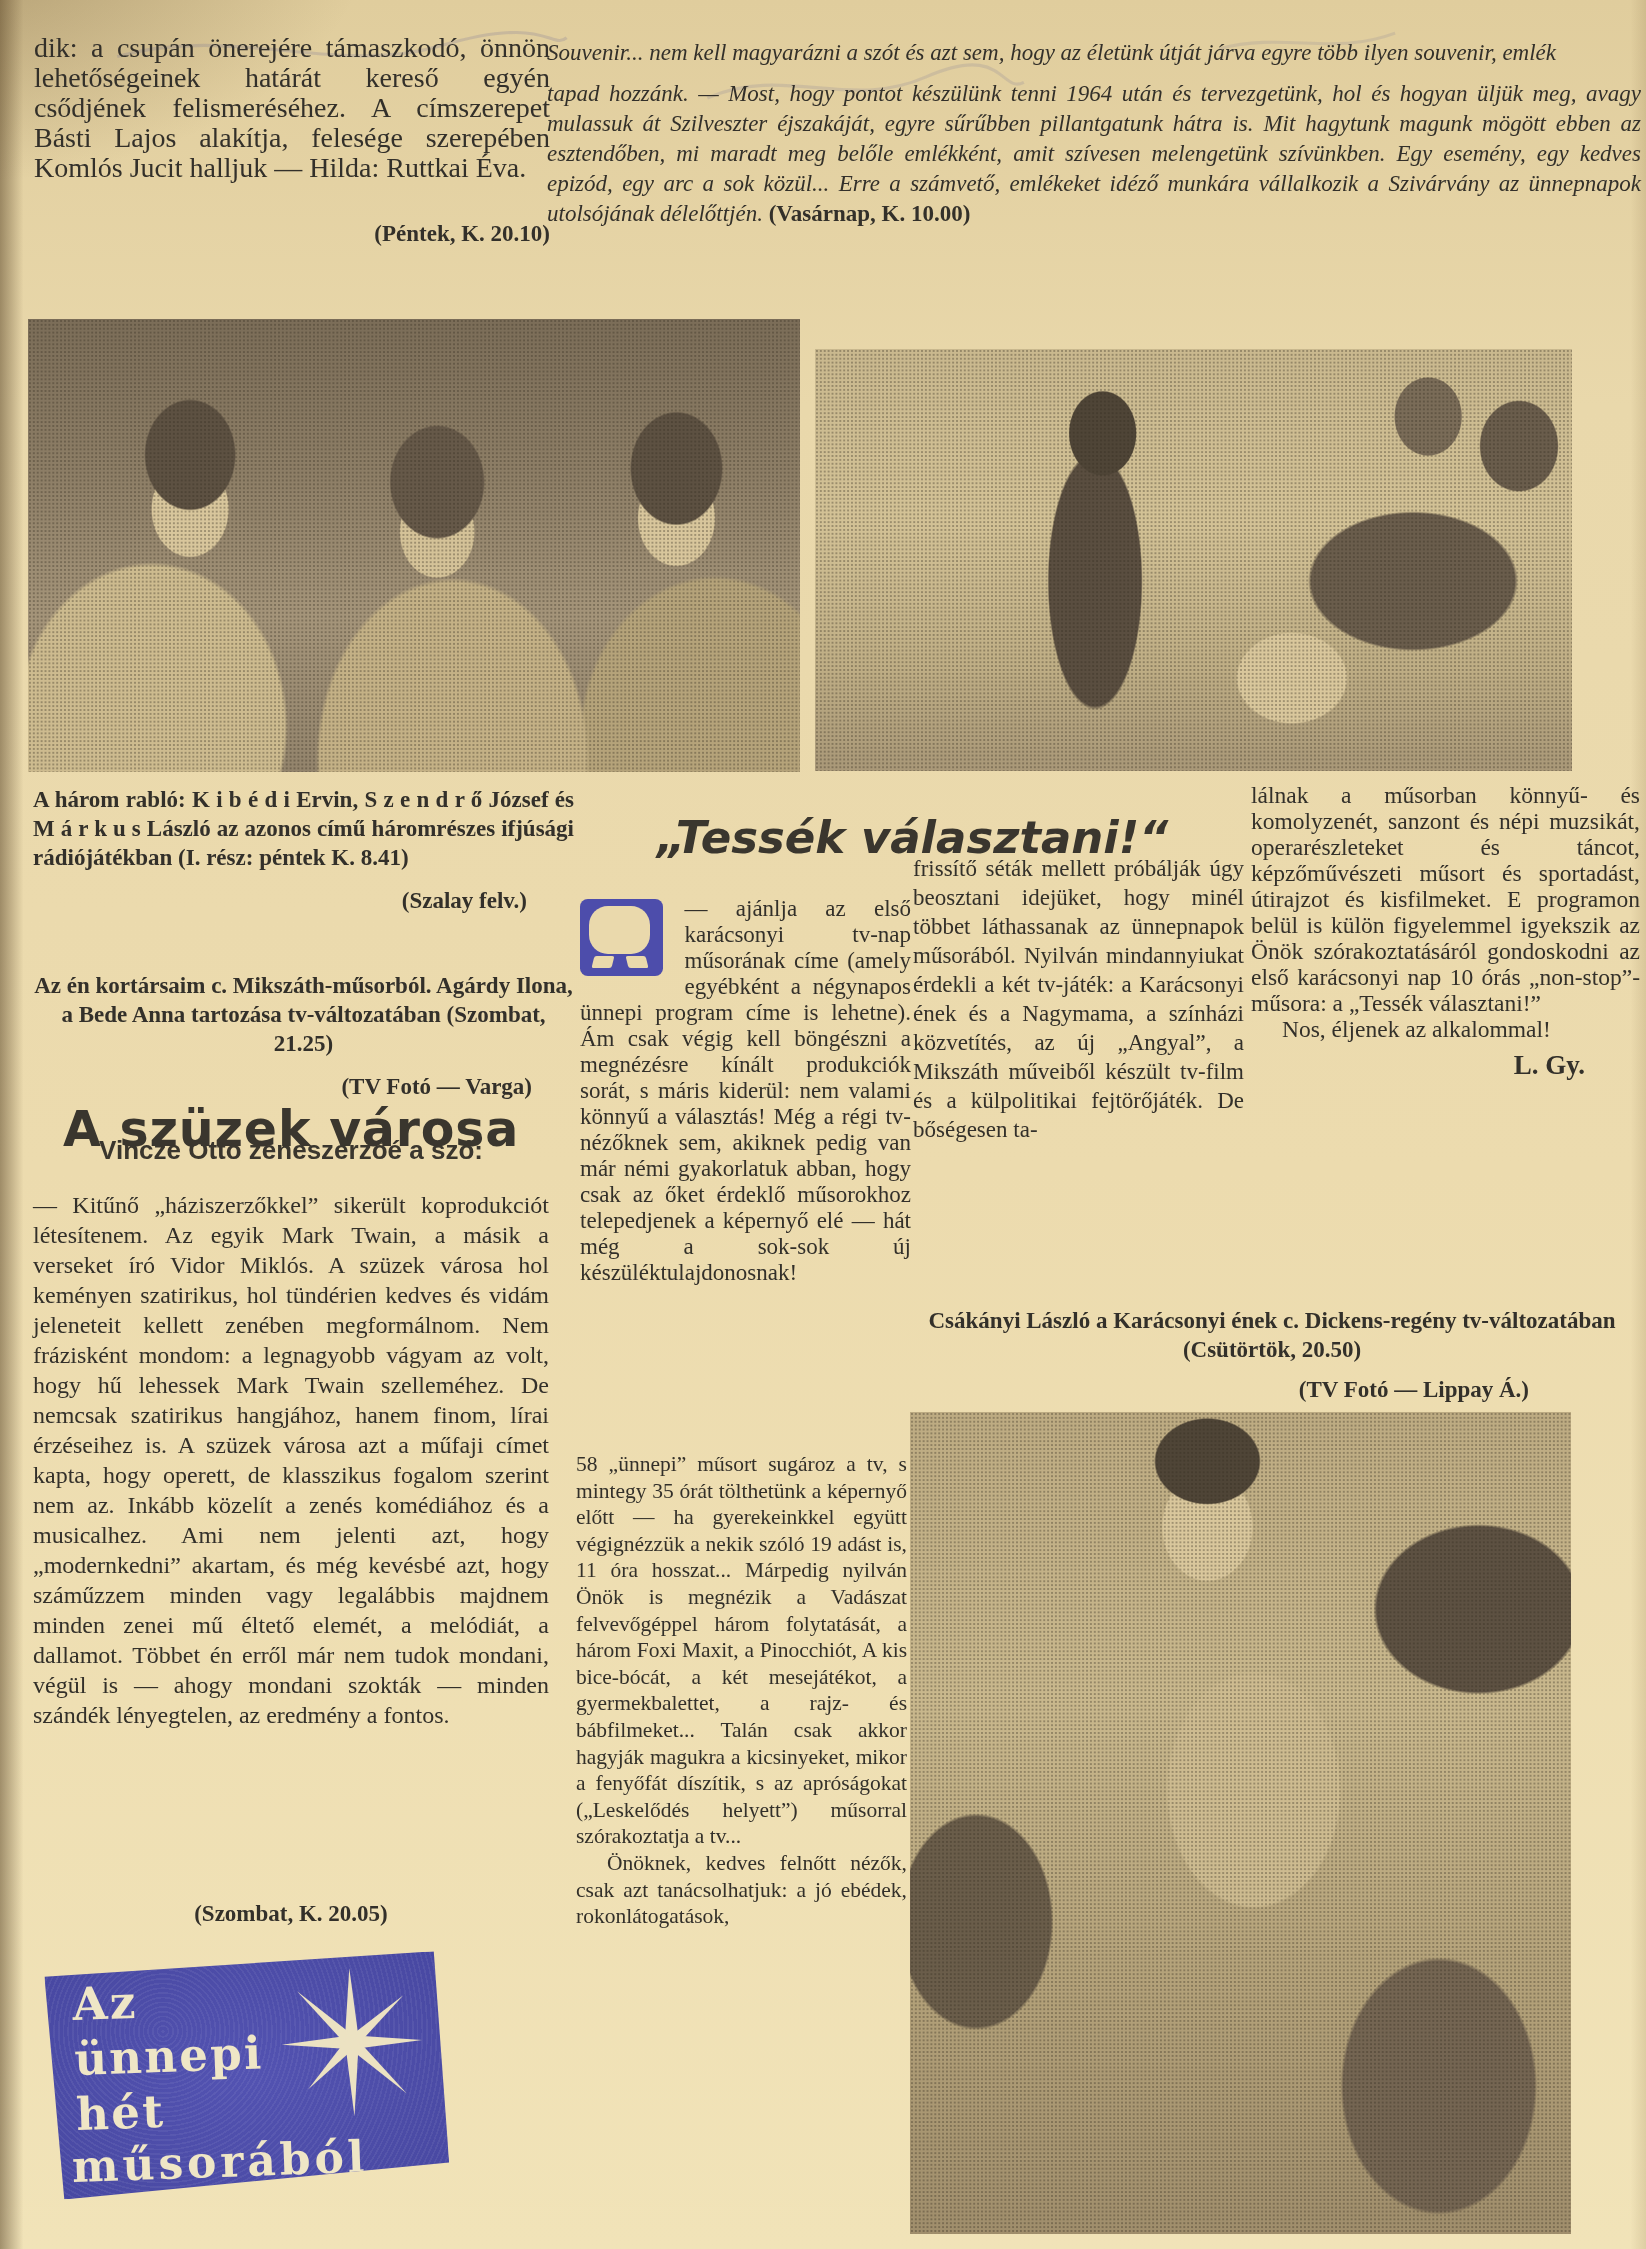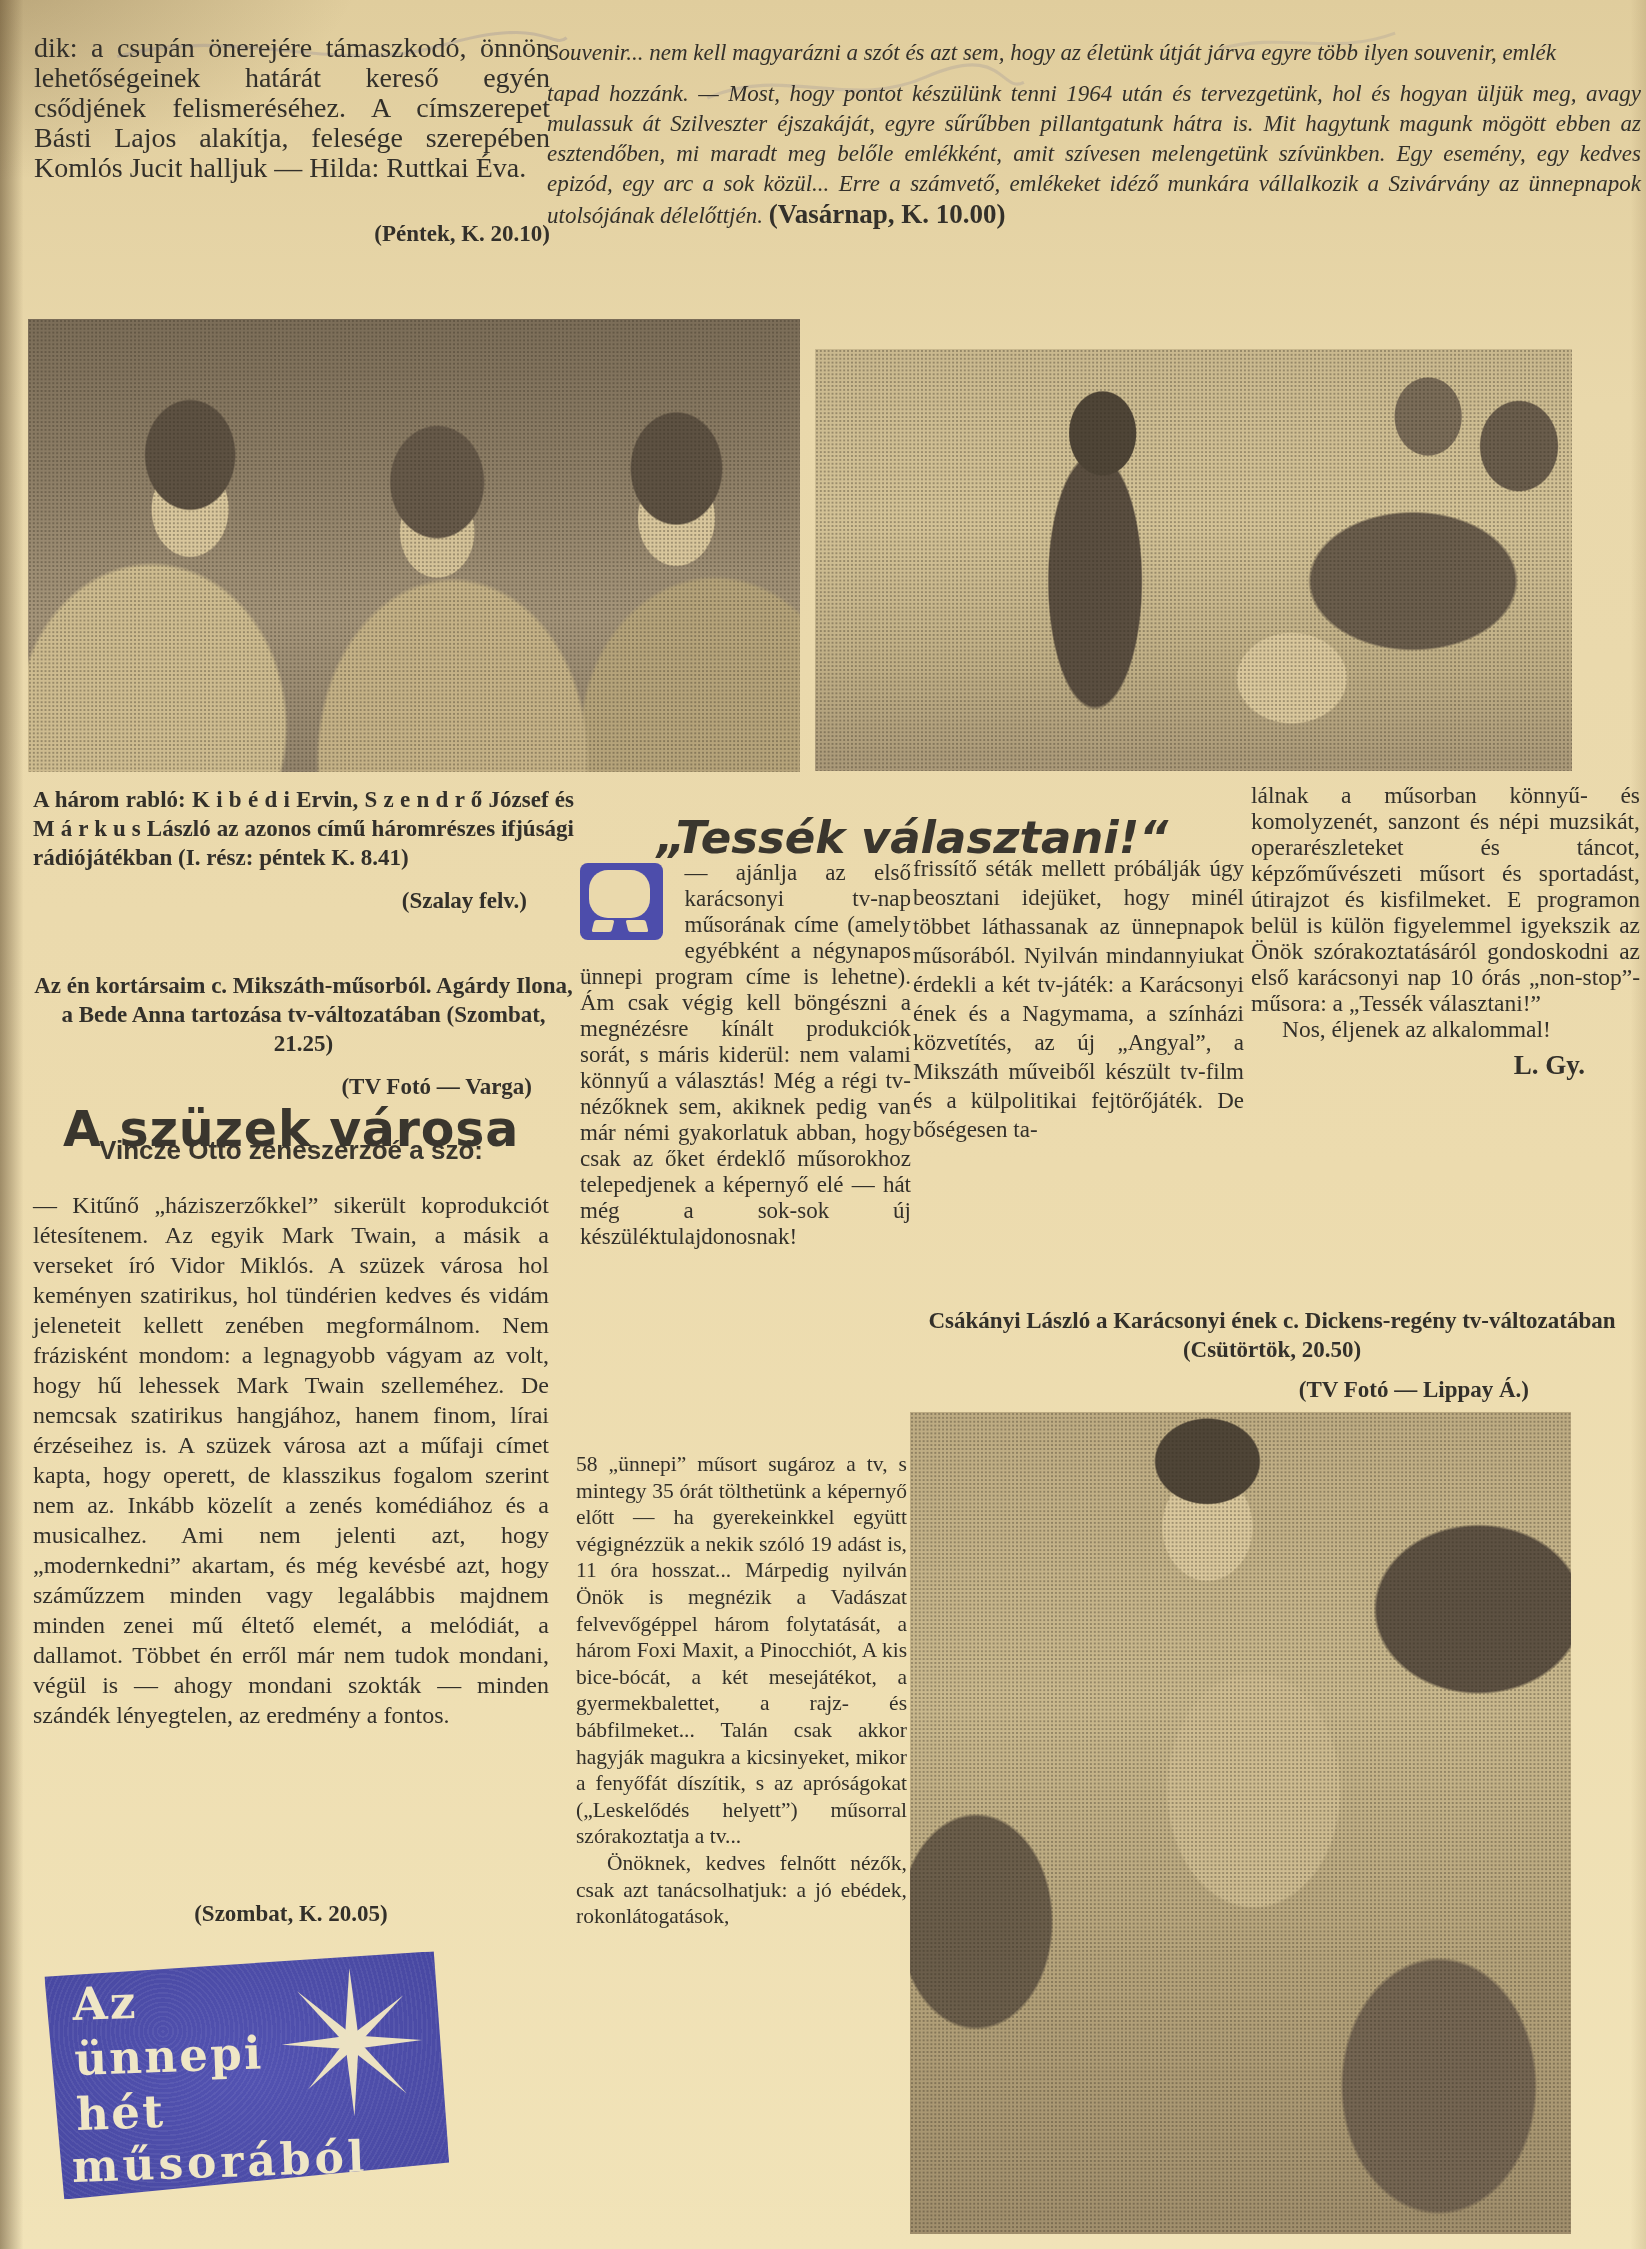--- a/index.html
+++ b/index.html
@@ -24,21 +24,21 @@
   
   .rainbow{position:absolute;left:547px;top:26.6px;width:1094px;}
   .rainbow-top{display:flex;align-items:flex-start;}
   .rainbow-title{
     width:512px;flex:0 0 512px;padding-top:38px;
     font-family:"DejaVu Sans", sans-serif;font-weight:bold;font-style:italic;
     font-size:58px;letter-spacing:15px;white-space:nowrap;
   }
   .rainbow-leada{flex:1;margin:4.7px 0 0 0;font-style:italic;font-size:23px;line-height:43px;text-align:justify;}
   .rainbow-leadb{margin:4.7px 0 0 0;font-style:italic;font-size:23px;line-height:30px;text-align:justify;}
-  .rainbow-leadb strong{font-style:normal;font-size:27px;}
+  .rainbow-leadb strong{font-style:normal;font-size:23px;}
 
   
   .photo{position:absolute;background-color:#cfbf95;box-shadow:inset 0 0 0 2.3px rgba(60,50,35,.25);}
   .photo::before{content:"";position:absolute;inset:0;}
   .photo::after{
     content:"";position:absolute;inset:0;
     background-image:radial-gradient(rgba(50,42,30,.34) 0.9px, transparent 1.3px);
     background-size:3.9px 3.9px;
   }
   .photo1{left:28px;top:319px;width:772px;height:453px;}
@@ -95,21 +95,21 @@
   .szuzek-body{position:absolute;left:33px;top:1190px;width:516px;}
   .szuzek-body p{margin:0;font-size:24px;line-height:30px;text-align:justify;}
   .szuzek-credit{position:absolute;left:33px;top:1901px;width:516px;text-align:center;font-weight:bold;font-size:23px;}
 
   
   .tessek-head{
     position:absolute;left:580px;top:774px;width:665px;text-align:center;
     font-family:"DejaVu Sans", sans-serif;font-weight:bold;font-style:italic;font-size:45px;
     color:#3a362e;white-space:nowrap;
   }
-  .colA{position:absolute;left:580px;top:860px;width:331px;}
+  .colA{position:absolute;left:580px;top:896px;width:331px;}
   .colA p{margin:0;font-size:23px;line-height:26px;text-align:justify;}
   .colA2{position:absolute;left:576px;top:1451px;width:331px;}
   .colA2 p{margin:0;font-size:21.5px;line-height:26.6px;text-align:justify;}
   .colA2 p + p{text-indent:31px;}
   .colB{position:absolute;left:913px;top:854px;width:331px;}
   .colB p{margin:0;font-size:23px;line-height:29px;text-align:justify;}
   .colC{position:absolute;left:1251px;top:782px;width:389px;}
   .colC p{margin:0;font-size:23.5px;line-height:26px;text-align:justify;}
   .colC p.closing{text-indent:31px;}
   .colC .byline{margin-top:7.8px;text-align:right;padding-right:55px;font-weight:bold;font-size:27px;}

